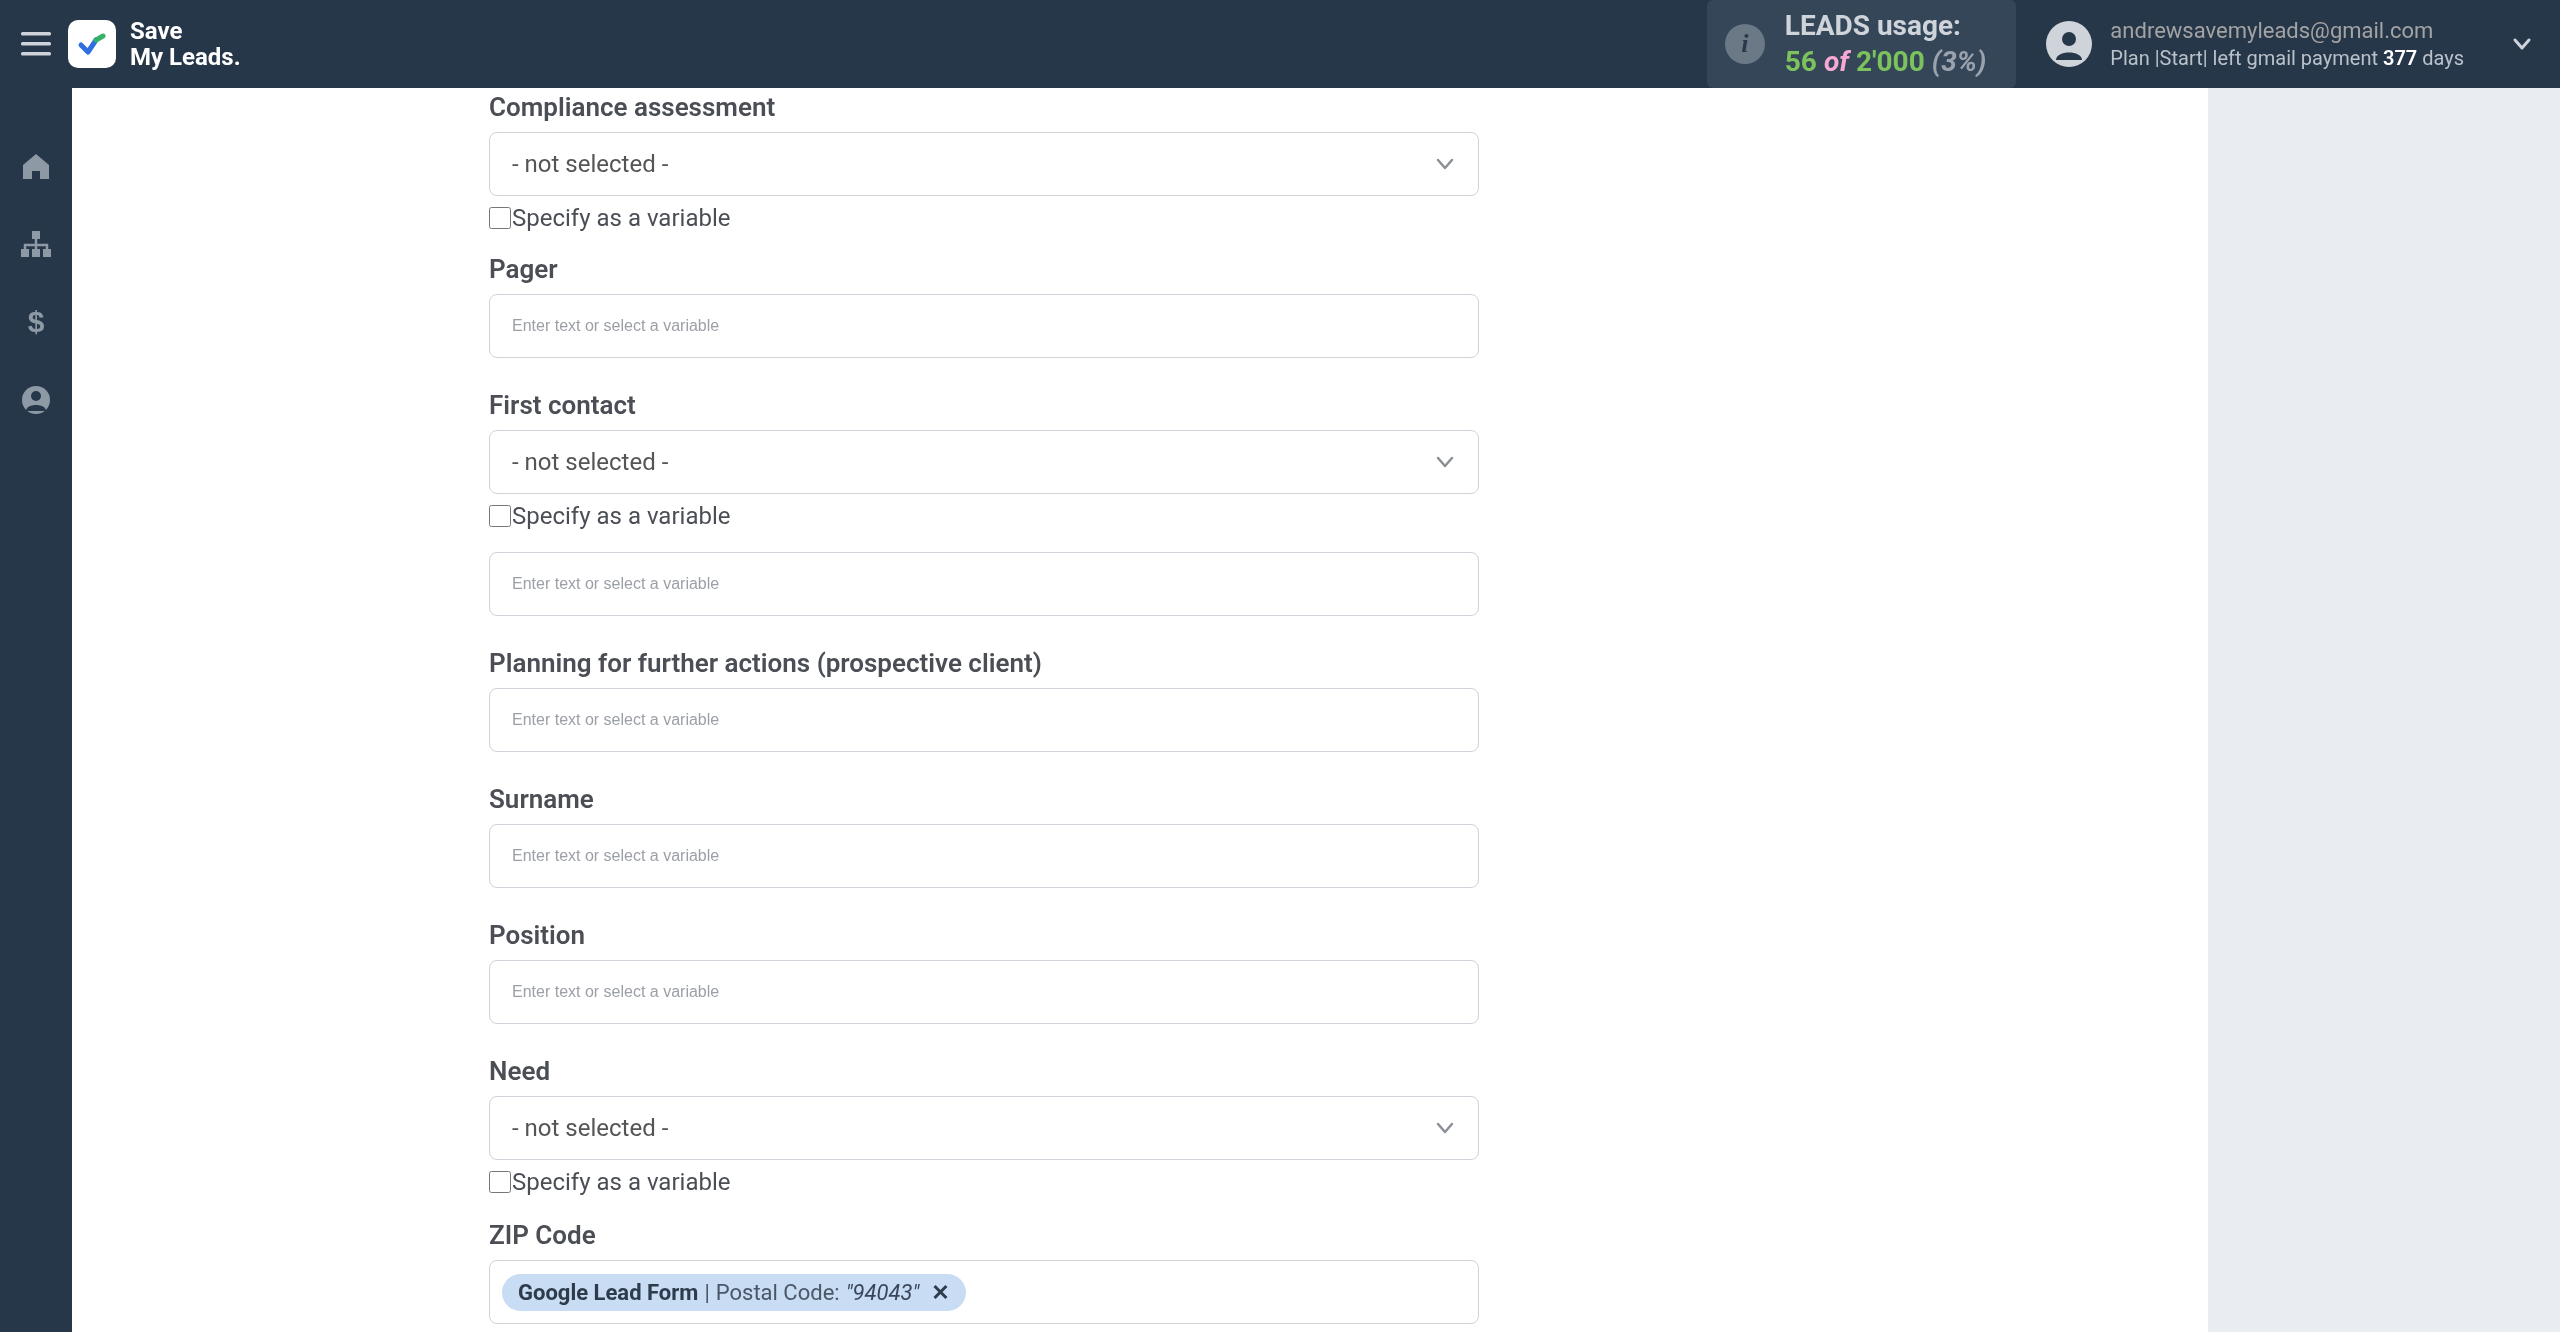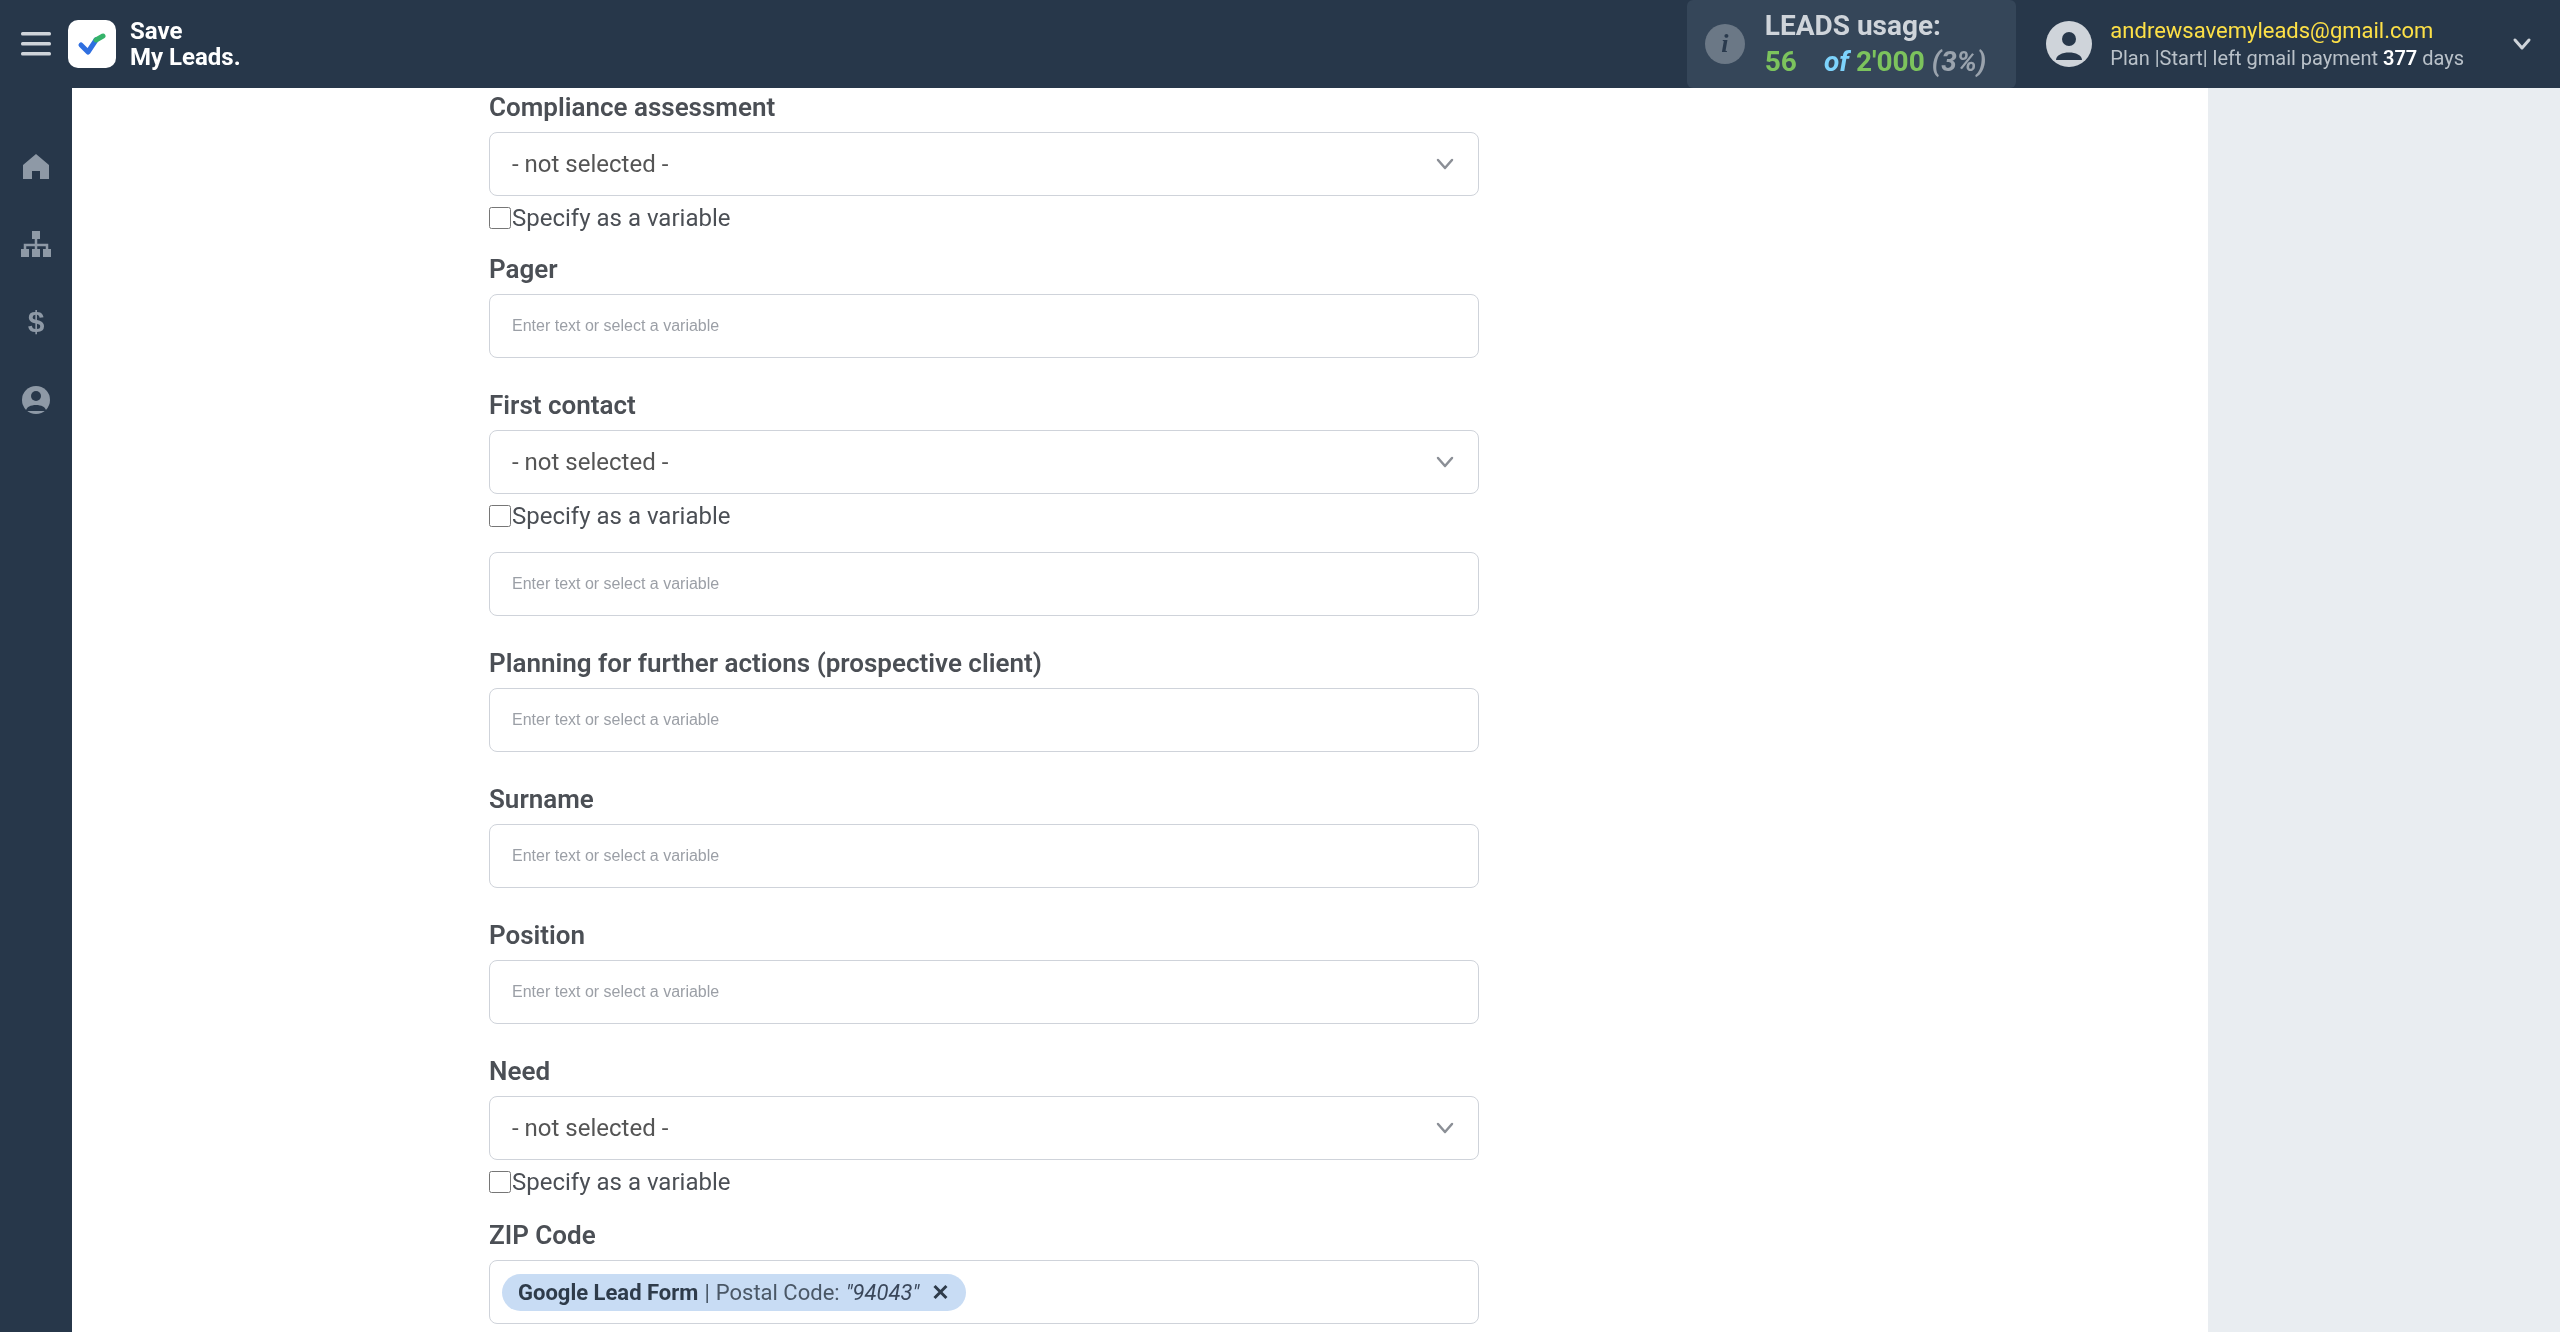--- a/index.html
+++ b/index.html
@@ -65,35 +65,35 @@
     color: #2a3a4d;
     font-weight: 900;
     font-style: italic;
     font-family: Georgia, serif;
     font-size: 26px;
   }
   .usage-text { font-size: 28px; line-height: 1.3; color: #cfd4da; font-weight: bold; }
   .usage-line2 { color: #cfd4da; }
   .usage-current { color: #7cc35d; }
   .usage-total { color: #7cc35d; }
-  .usage-of { font-style: italic; color: #7dd3fc; margin-left: 20px; }
+  .usage-of { font-style: italic; color: #f9a8d4; }
   .usage-pct { color: #9aa3ad; font-style: italic; }
   .account {
     display: flex;
     align-items: center;
     gap: 18px;
   }
   .avatar {
     width: 46px; height: 46px;
     border-radius: 50%;
     background: #cfd4da;
     display:flex; align-items:center; justify-content:center;
   }
   .account-text { font-size: 22px; line-height: 1.35; }
-  .account-email { color: #fde047; }
+  .account-email { color: #a3a3a3; }
   .account-plan { color: #b9c1c9; font-size: 20px; }
   .account-plan .plan-name { }
   .account-plan .days { color: #fff; font-weight: 600; }
   .caret-down {
     margin-left: 28px;
     cursor: pointer;
   }
 
   
   .leftnav {

